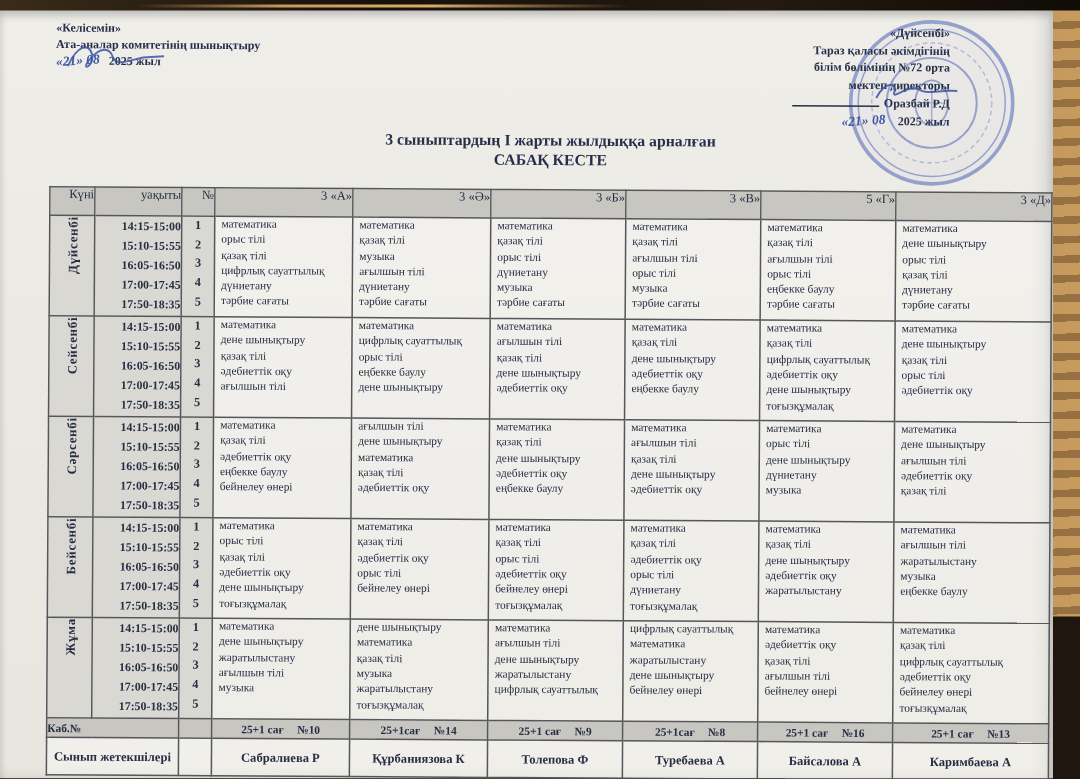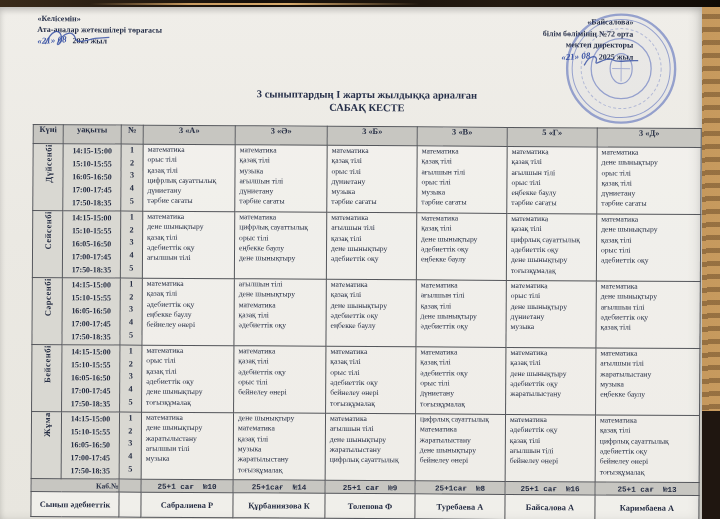--- a/index.html
+++ b/index.html
@@ -47,73 +47,75 @@
   .title-wrap div{font-size:10.5px;font-weight:bold;}
 
   
   table.sched{
     position:absolute;left:32px;top:120px;width:668px;
     border-collapse:collapse;table-layout:fixed;
     font-size:7.6px;color:#262e44;
   }
   table.sched td, table.sched th{border:1px solid #55575c;vertical-align:top;padding:0;overflow:hidden;}
   table.sched{border:1.5px solid #3e4046;}
-  th.h{height:18px;background:#c7c6c1;font-size:8.4px;font-weight:bold;vertical-align:middle;padding:2px 0;}
+  th.h{height:18px;background:#c7c6c1;font-size:8.4px;font-weight:normal;vertical-align:middle;padding:2px 0;text-align:right;}
   td.day{background:#d9d8d2;vertical-align:middle;text-align:center;}
   td.day .vtext{
     writing-mode:vertical-rl;transform:rotate(180deg);
     font-weight:bold;font-size:8.6px;margin:0 auto;letter-spacing:.5px;
   }
   td.time{background:#d9d8d2;}
-  td.time div{line-height:12.7px;font-size:7.9px;font-weight:bold;text-align:center;padding-top:.5px;}
+  td.time div{line-height:12.7px;font-size:7.9px;font-weight:bold;text-align:right;padding-top:.5px;}
   td.time{padding-top:1px;}
   td.num{background:#d9d8d2;}
   td.num div{line-height:12.7px;font-size:8.2px;font-weight:bold;text-align:center;}
   td.subj{background:rgba(255,255,255,.28);}
   td.subj div{line-height:10.3px;padding-left:4px;white-space:nowrap;}
   td.subj{padding-top:1.5px;}
   tr.kab td{background:#c7c6c1;height:12px;font-size:7.6px;font-weight:bold;vertical-align:middle;}
-  tr.kab td.lbl{text-align:right;}
-  tr.kab td.hrs span{display:inline-block;font-family:Liberation Mono, monospace;}
+  tr.kab td.lbl{text-align:left;}
+  tr.kab td.hrs span{display:inline-block;}
   tr.kab td.hrs{text-align:center;}
   tr.kab td.hrs .cab{margin-left:9px;}
   tr.teachers td{height:24px;background:rgba(255,255,255,.35);font-size:8.4px;font-weight:bold;vertical-align:middle;text-align:center;}
   tr.teachers td.lbl{text-align:center;}
 </style>
 </head>
 <body>
 
 <div class="photo">
   <div class="paper">
     <div class="tilt">
 
       <div class="hdr hdr-left">
         <div>«Келісемін»</div>
-        <div>Ата-аналар жетекшілері төрағасы</div>
+        <div>Ата-аналар комитетінің шынықтыру</div>
         <div><span class="hand">«21» 08</span>&nbsp;&nbsp;&nbsp;<span>2025 жыл</span></div>
       </div>
       <svg class="sig-svg" style="left:38px;top:22px;" width="90" height="26">
         <path d="M6,18 C12,4 20,2 22,10 C24,18 14,22 20,14 C28,4 34,6 36,12 C38,18 46,14 56,12 L70,11" stroke="#3c55a6" stroke-width="1.3" fill="none" opacity=".85"></path>
       </svg>
 
       <svg class="stamp" width="150" height="122">
         <circle cx="75" cy="59" r="54" fill="rgba(110,130,195,0.07)" stroke="#5f73bd" stroke-width="2.4"></circle>
         <circle cx="75" cy="59" r="49" fill="none" stroke="#5f73bd" stroke-width="1"></circle>
         <circle cx="75" cy="59" r="30" fill="none" stroke="#5f73bd" stroke-width="1.3"></circle>
         <ellipse cx="75" cy="59" rx="11" ry="15" fill="none" stroke="#5f73bd" stroke-width="1.2"></ellipse>
         <path d="M75,46 L75,72 M66,59 L84,59" stroke="#5f73bd" stroke-width="1" opacity=".8"></path>
         <g fill="none" stroke="#5f73bd" stroke-width="1" opacity=".65" stroke-dasharray="3 2.2">
           <circle cx="75" cy="59" r="40"></circle>
         </g>
       </svg>
 
       <div class="hdr hdr-right">
-        <div>«Байсалова»</div>
+        <div>«Дүйсенбі»</div>
+        <div>Тараз қаласы әкімдігінің</div>
         <div>білім бөлімінің №72 орта</div>
         <div>мектеп директоры</div>
+        <div><span class="ul" style="width:58px;"></span><span>Оразбай Р.Д</span></div>
         <div><span class="hand">«21» 08</span>&nbsp;&nbsp;&nbsp;&nbsp;<span>2025 жыл</span></div>
       </div>
       <svg class="sig-svg" style="left:575px;top:44px;" width="80" height="22">
         <path d="M8,14 C14,2 22,4 20,10 C18,16 30,4 36,8 C42,12 50,8 62,9" stroke="#3c55a6" stroke-width="1.3" fill="none" opacity=".85"></path>
       </svg>
 
       <div class="title-wrap">
         <div>3 сыныптардың I жарты жылдыққа арналған</div>
         <div>САБАҚ КЕСТЕ</div>
       </div>
@@ -463,21 +465,21 @@
               <td class="lbl" colspan="2">Каб.№</td>
               <td></td>
               <td class="hrs"><span>25+1 сағ</span><span class="cab">№10</span></td>
               <td class="hrs"><span>25+1сағ</span><span class="cab">№14</span></td>
               <td class="hrs"><span>25+1 сағ</span><span class="cab">№9</span></td>
               <td class="hrs"><span>25+1сағ</span><span class="cab">№8</span></td>
               <td class="hrs"><span>25+1 сағ</span><span class="cab">№16</span></td>
               <td class="hrs"><span>25+1 сағ</span><span class="cab">№13</span></td>
             </tr>
             <tr class="teachers">
-              <td class="lbl" colspan="2">Сынып әдебиеттік</td>
+              <td class="lbl" colspan="2">Сынып жетекшілері</td>
               <td></td>
               <td>Сабралиева Р</td>
               <td>Құрбаниязова К</td>
               <td>Толепова Ф</td>
               <td>Туребаева А</td>
               <td>Байсалова А</td>
               <td>Каримбаева А</td>
             </tr>
           </tbody>
       </table>

